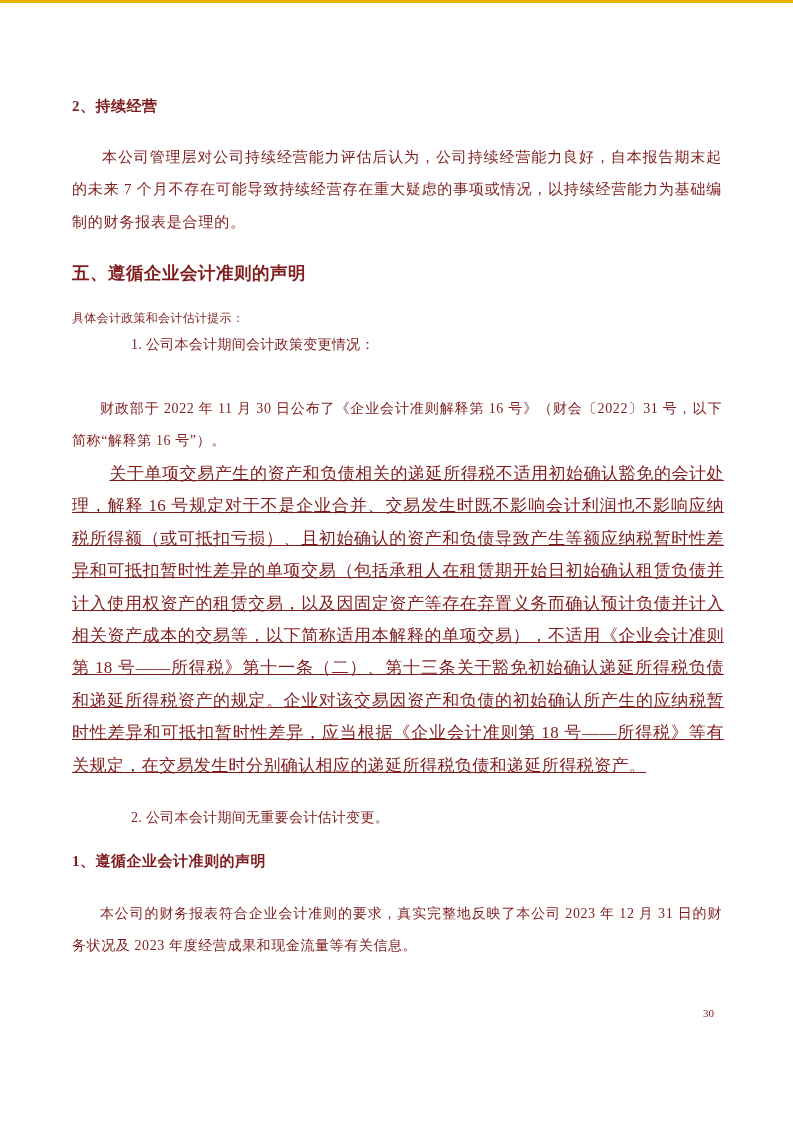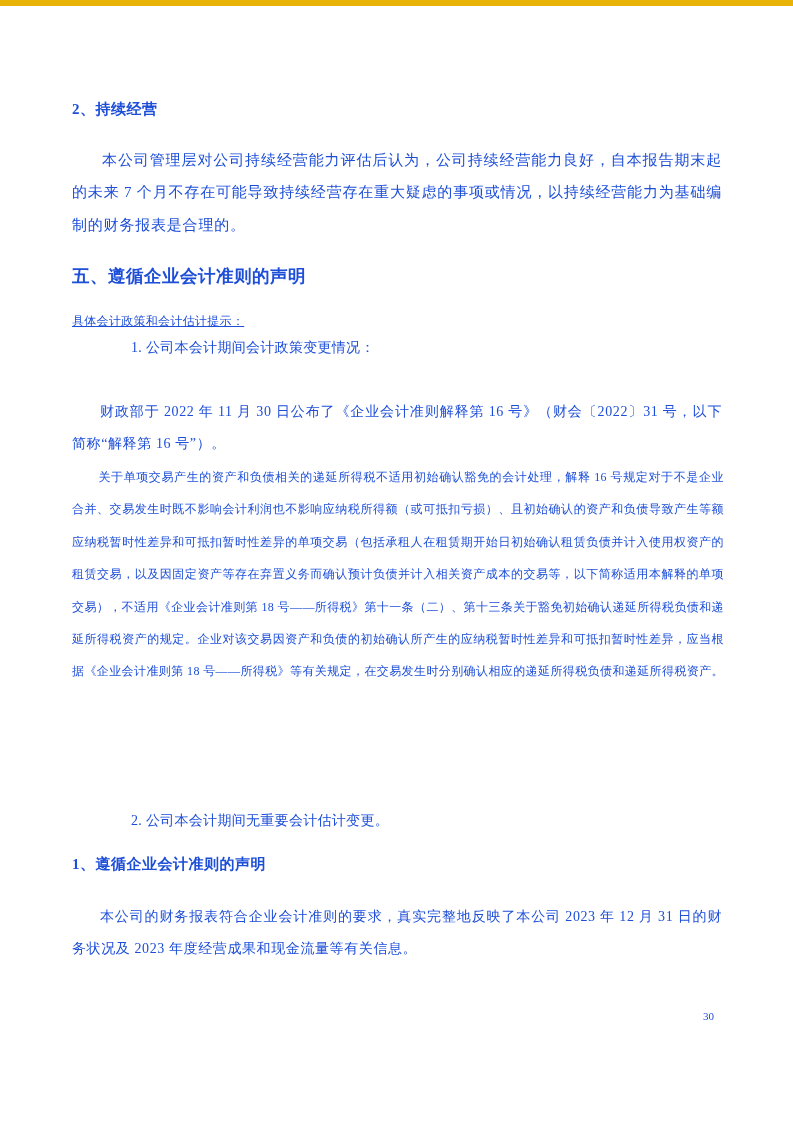--- a/index.html
+++ b/index.html
@@ -5,24 +5,24 @@
   html, body {
     margin: 0;
     padding: 0;
     background: #ffffff;
   }
   .page {
     position: relative;
     width: 793px;
     height: 1122px;
     background: #ffffff;
-    color: #1d4ed8;
+    color: #7f1d1d;
     font-family: "Liberation Serif", "DejaVu Serif", serif;
     overflow: hidden;
-    border-top: 6px solid #eab308;
+    border-top: 3px solid #eab308;
     box-sizing: border-box;
   }
   .blk { position: absolute; }
 
   .h-sub {
     left: 72px;
     font-size: 15px;
     font-weight: 700;
     letter-spacing: 0.5px;
     white-space: nowrap;
@@ -32,21 +32,20 @@
     font-size: 17.5px;
     font-weight: 700;
     letter-spacing: 0.5px;
     white-space: nowrap;
   }
   .note {
     left: 72px;
     font-size: 12px;
     letter-spacing: 0.3px;
     white-space: nowrap;
-    text-decoration: underline;
   }
   .item {
     left: 99px;
     font-size: 14px;
     letter-spacing: 0.3px;
     white-space: nowrap;
     margin-left: 32px;
   }
   .subitem {
     left: 123px;
@@ -66,24 +65,25 @@
     text-indent: 2em;
     letter-spacing: 0.8px;
   }
   .para-md {
     font-size: 14px;
     line-height: 32.4px;
     text-indent: 2em;
     letter-spacing: 0.6px;
   }
   .para-sm {
-    font-size: 12px;
+    font-size: 17px;
     line-height: 32.4px;
     text-indent: 2.2em;
     letter-spacing: 0.4px;
+    text-decoration: underline;
   }
   .page-number {
     position: absolute;
     left: 703px;
     top: 1004px;
     font-size: 11px;
   }
 </style>
 </head>
 <body>

